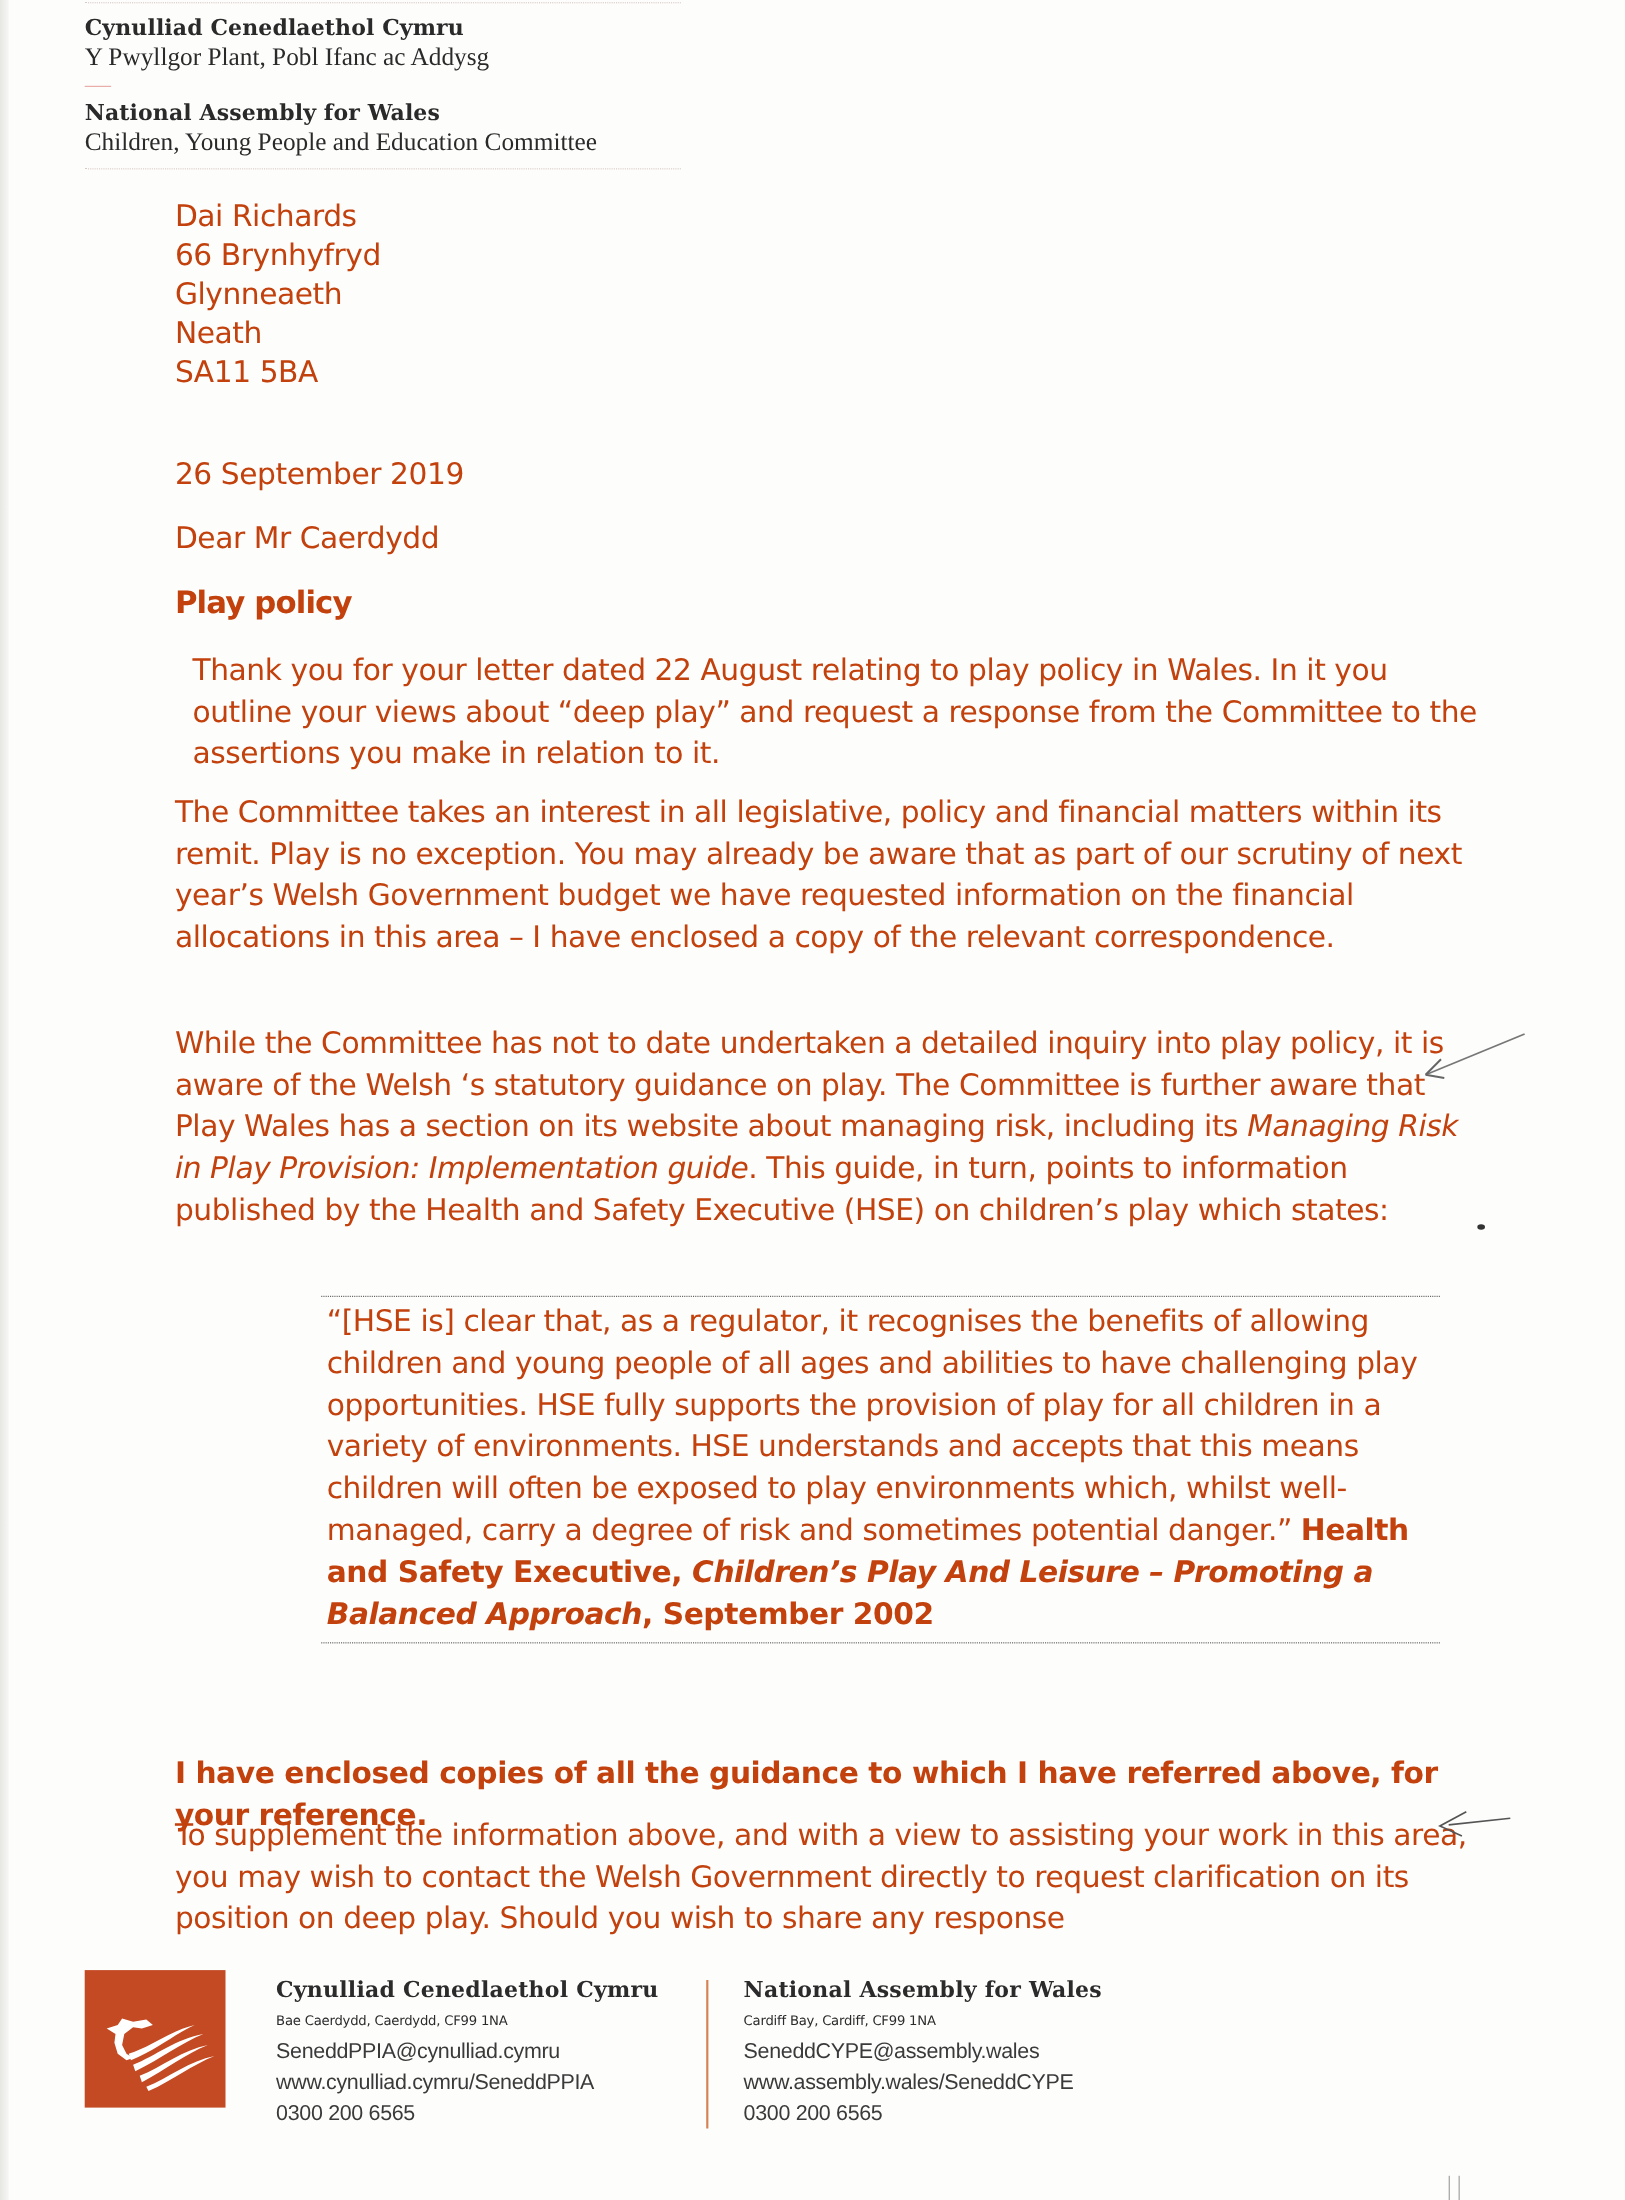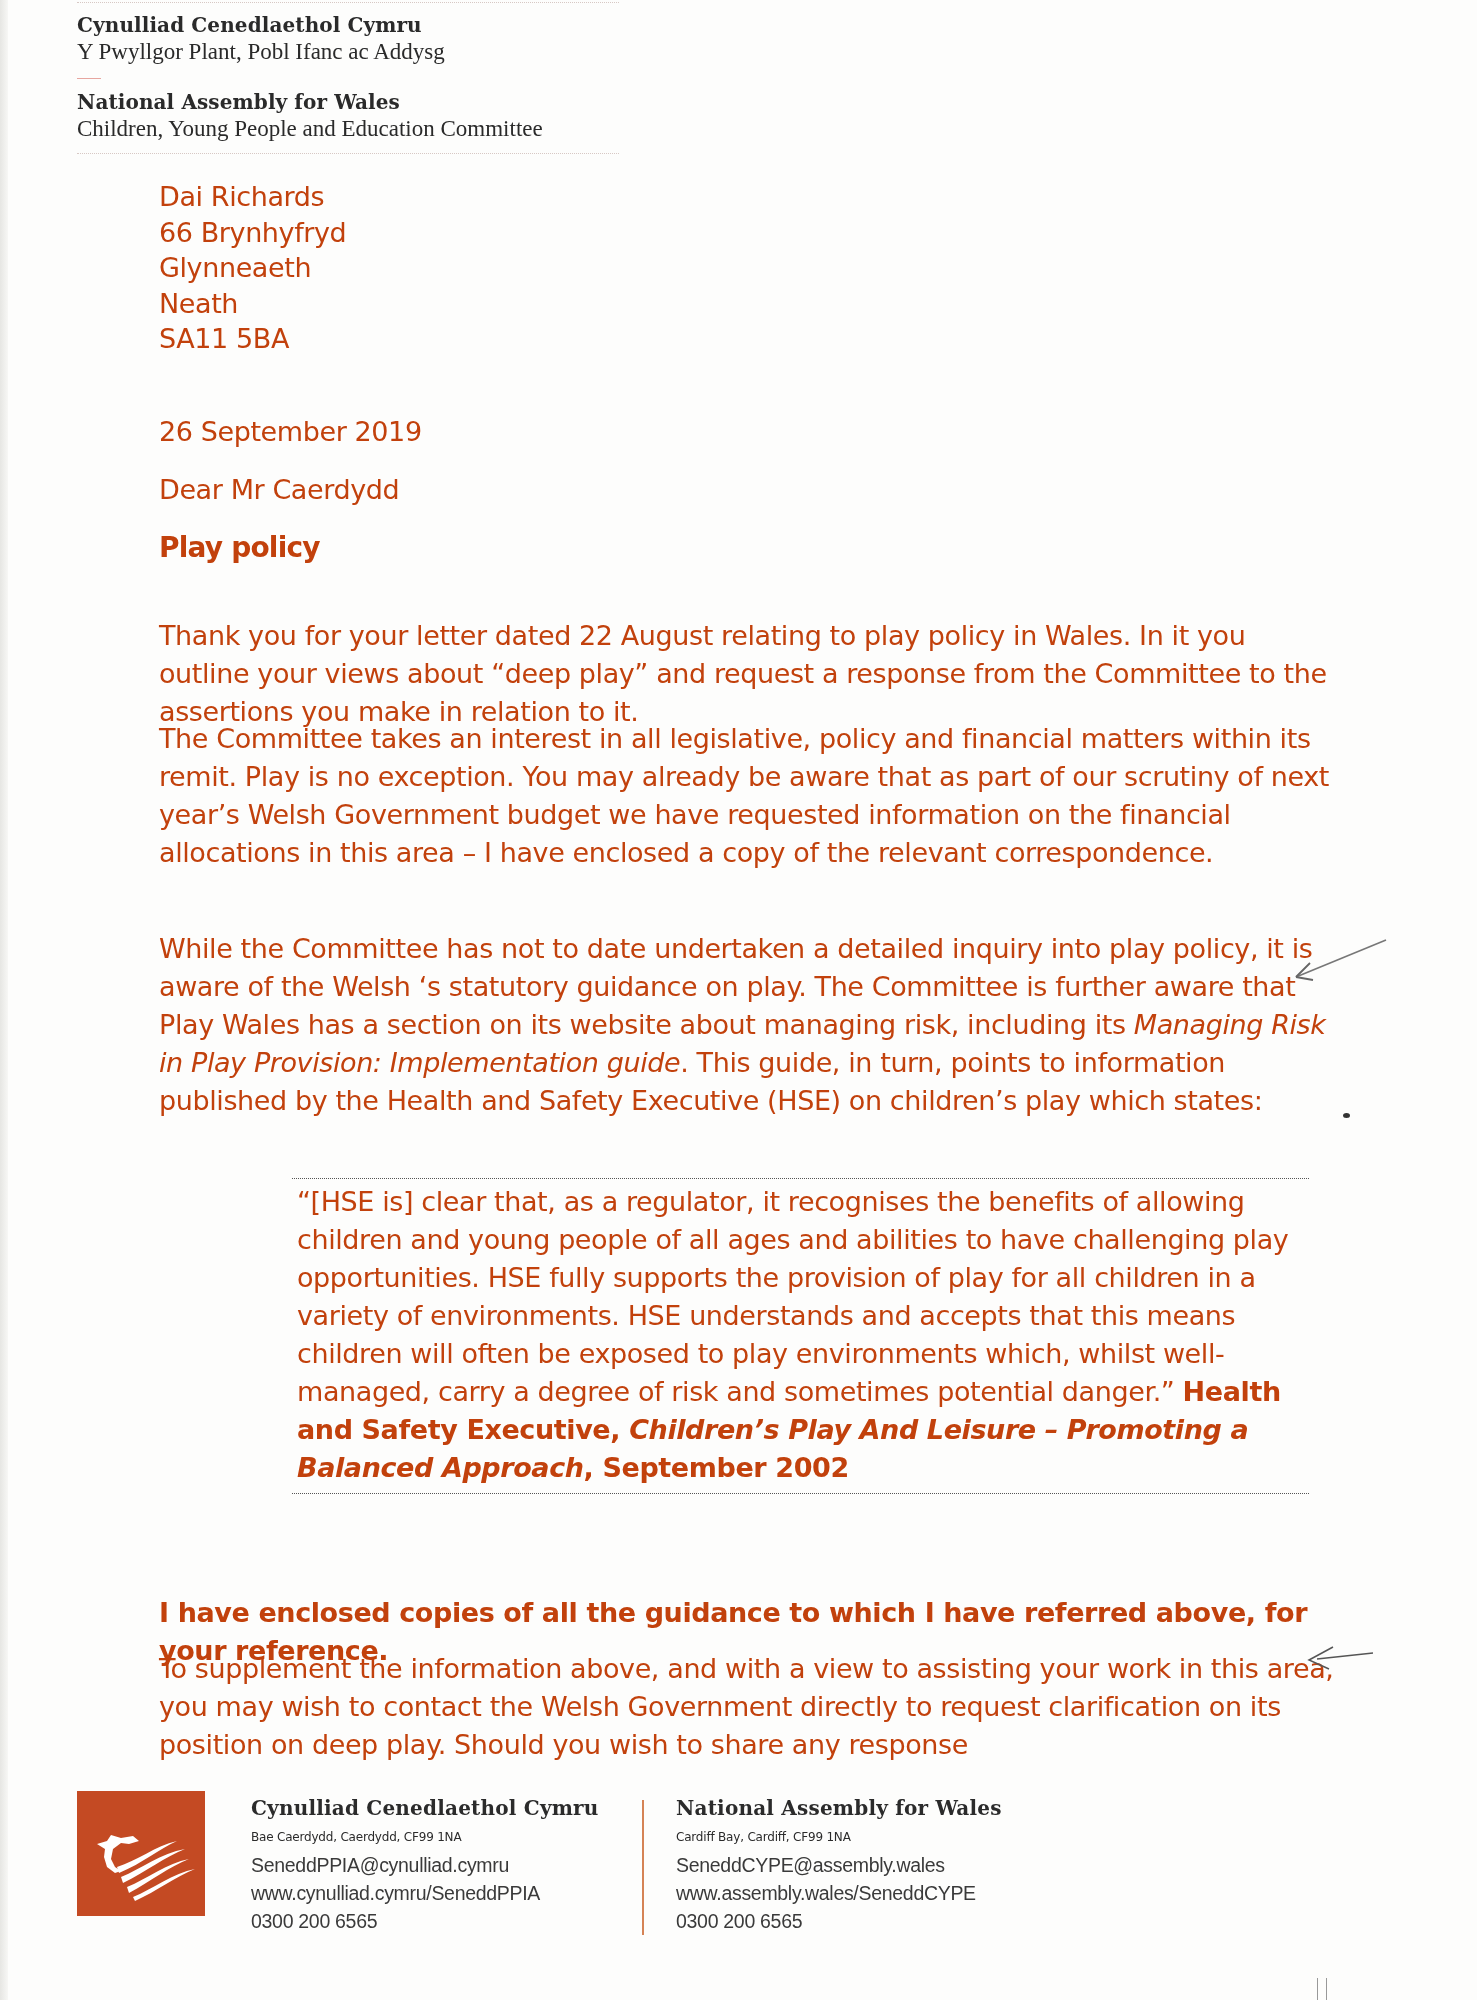--- a/index.html
+++ b/index.html
@@ -36,21 +36,21 @@
       letter-spacing: -0.4px;
     }
     .address { position: absolute; left: 159px; top: 179px; line-height: 35.5px; }
     .date { position: absolute; left: 159px; top: 414px; line-height: 35px; }
     .salutation { position: absolute; left: 159px; top: 472px; line-height: 35px; }
     .subject {
       position: absolute; left: 159px; top: 530px; line-height: 35px;
       font-weight: bold; font-size: 28px; letter-spacing: -0.8px; text-align: center;
     }
     .para { position: absolute; left: 159px; width: 1180px; line-height: 38px; margin: 0; }
-    .p1 { top: 617px; }
+    .p1 { top: 591px; margin-left: 16px; }
     .p2 { top: 720px; }
     .p3 { top: 930px; }
     .quote {
       position: absolute; left: 292px; top: 1178px; width: 1012px;
       border-top: 1px dotted #555; border-bottom: 1px dotted #555;
       padding: 4px 0 6px 5px; line-height: 38px;
     }
     .quote-text { margin: 0; }
     .cite { font-weight: bold; }
     .p4 { top: 1594px; font-weight: bold; }

